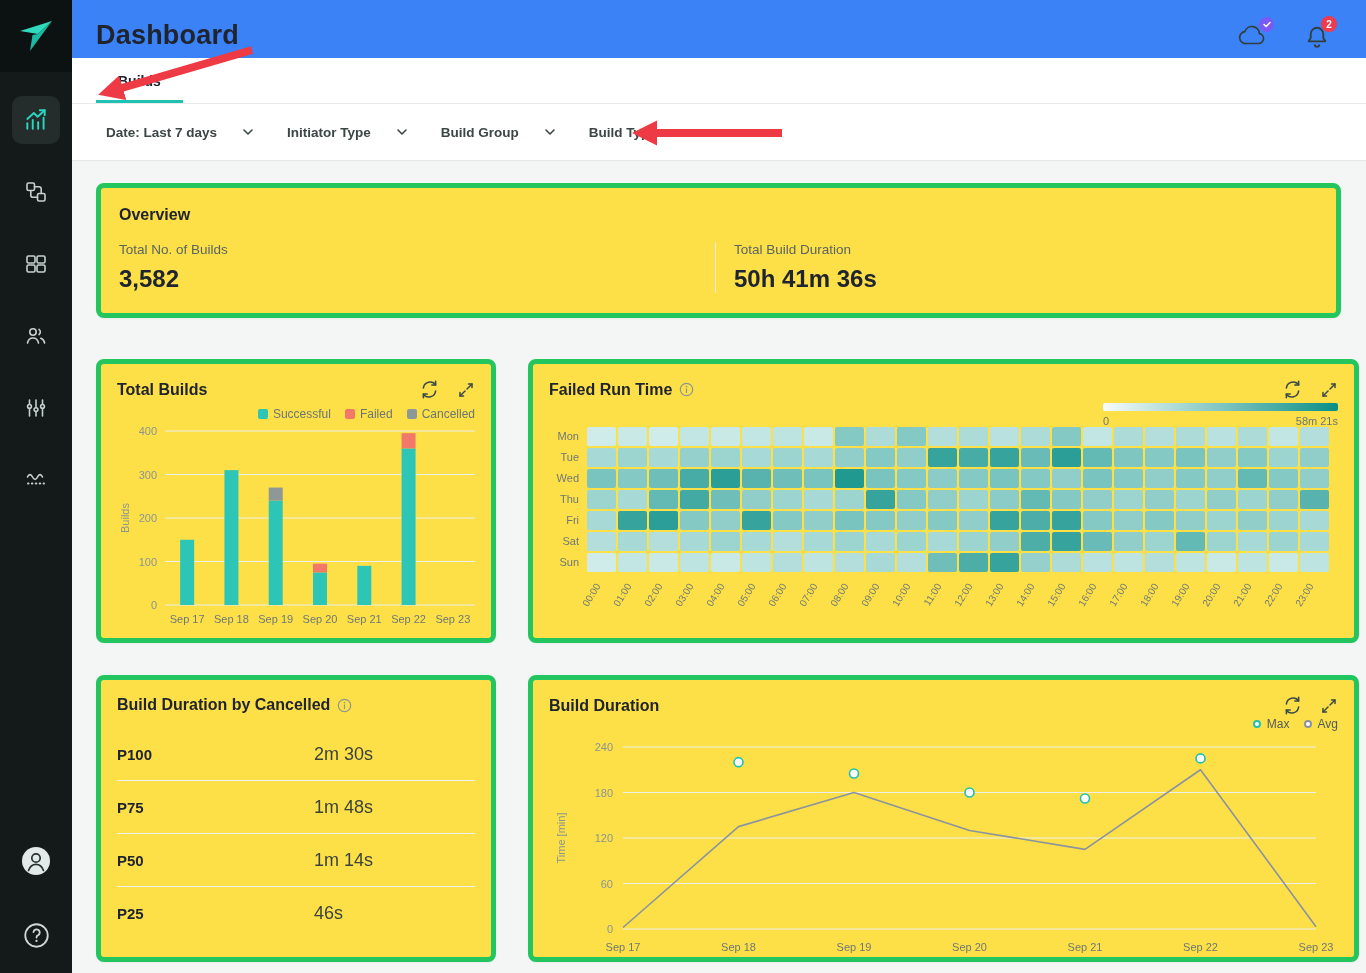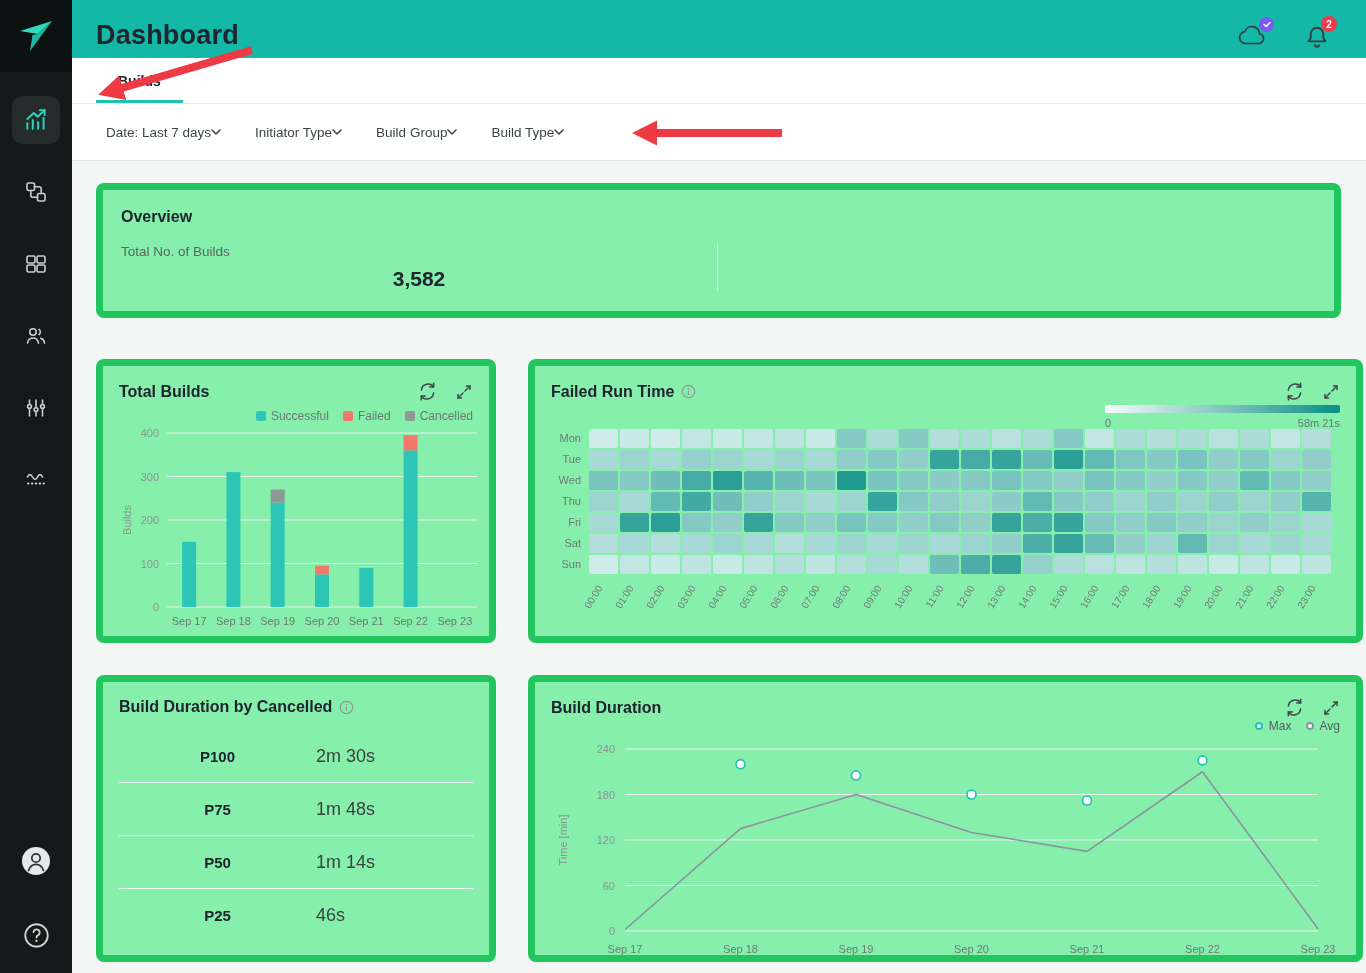--- a/index.html
+++ b/index.html
@@ -9,66 +9,66 @@
 
   
   .sidebar { width:72px; background:#141a1a; display:flex; flex-direction:column; align-items:center; flex-shrink:0; }
   .logo-box { width:72px; height:72px; background:#0c1212; display:flex; align-items:center; justify-content:center; cursor:pointer; }
   .nav-item { width:48px; height:48px; margin-top:24px; border-radius:10px; display:flex; align-items:center; justify-content:center; cursor:pointer; }
   .nav-item.active { background:#242c2c; }
   .sidebar-bottom { margin-top:auto; margin-bottom:20px; display:flex; flex-direction:column; align-items:center; gap:42px; }
 
   
   .main { flex:1; display:flex; flex-direction:column; height:100%; overflow:hidden; }
-  .topbar { background:#14b8a6; display:flex; align-items:flex-start; justify-content:space-between; padding:20px 30px 0 24px; height:58px; }
+  .topbar { background:#3b82f6; display:flex; align-items:flex-start; justify-content:space-between; padding:20px 30px 0 24px; height:58px; }
   .page-title { font-size:27px; font-weight:700; color:#20242e; letter-spacing:.2px; }
   .topbar-icons { display:flex; gap:36px; margin-right:6px; padding-top:4px; }
   .tb-icon { position:relative; cursor:pointer; }
   .badge { position:absolute; display:flex; align-items:center; justify-content:center; border-radius:50%; }
   .badge.purple { width:15px; height:15px; right:-6px; top:-7px; background:var(--badge-purple); }
   .badge.red { width:16px; height:16px; right:-7px; top:-8px; background:var(--badge-red); color:#fff; font-size:10px; font-weight:700; }
 
   .tabs-row { background:#fff; padding-left:24px; border-bottom:1px solid #e6eae9; height:46px; display:flex; align-items:flex-end; }
   .tab { padding:0 22px 11px; font-size:14px; font-weight:700; color:#20242e; border-bottom:3px solid transparent; cursor:pointer; }
   .tab.active { border-bottom-color:var(--accent); }
 
   .filter-bar { background:#fff; border-bottom:1px solid #e4e8e7; height:57px; display:flex; align-items:center; padding-left:32px; gap:30px; }
-  .filter-dd { display:flex; align-items:center; gap:0; font-size:13.5px; font-weight:400; color:#3c4645; cursor:pointer; padding:6px 2px; }
+  .filter-dd { display:flex; align-items:center; gap:26px; font-size:13.5px; font-weight:700; color:#3c4645; cursor:pointer; padding:6px 2px; }
 
   .content { padding:22px 25px 0 24px; }
-  .card { background:#86efac; border:7px solid #22c55e; border-radius:8px; box-shadow:0 1px 2px rgba(16,24,23,.04); }
+  .card { background:#fde047; border:5px solid #22c55e; border-radius:8px; box-shadow:0 1px 2px rgba(16,24,23,.04); }
 
   .overview-card { padding:18px 18px 20px; margin-bottom:41px; }
   .ov-title { font-size:16px; font-weight:700; margin-bottom:18px; }
   .metrics { display:flex; }
   .metric-a { flex:0 0 596px; }
   .v-div { width:1px; background:#e7ebea; }
   .metric-b { padding-left:18px; }
   .m-label { font-size:13.5px; color:#5a6563; margin-bottom:8px; }
-  .m-value { font-size:21px; font-weight:700; color:#20242e;text-align:center; }
+  .m-value { font-size:24px; font-weight:700; color:#20242e; }
 
   .grid { display:grid; grid-template-columns:400px 1fr; column-gap:24px; row-gap:26px;gap:32px; }
   .h-284 { height:284px; }
   .h-287 { height:287px; }
   .card-pad { padding:16px; }
   .card-head { display:flex; align-items:center; gap:7px; }
   .card-title { font-size:16px; font-weight:700; color:#20242e; }
   .head-icons { margin-left:auto; display:flex; gap:18px; align-items:center; }
   .icon-btn { cursor:pointer; display:flex; }
 
   .legend { display:flex; justify-content:flex-end; gap:14px; font-size:12px; color:#6b7675; margin-top:8px; margin-bottom:2px; }
   .legend-item { display:flex; align-items:center; gap:5px; cursor:default; }
   .swatch { width:10px; height:10px; border-radius:2px; }
 
   .grad-wrap { display:flex; flex-direction:column; align-items:flex-end; margin-top:4px; }
   .grad-bar { width:235px; height:8px; border-radius:2px; background:linear-gradient(90deg,#f6fcfb,var(--heat-high)); }
   .grad-labels { width:235px; display:flex; justify-content:space-between; font-size:11px; color:#6b7675; margin-top:4px; }
 
   .p-rows { margin-top:14px; }
-  .p-row { display:flex; align-items:center; height:53px; border-bottom:1px solid #eef1f1;text-align:center; }
+  .p-row { display:flex; align-items:center; height:53px; border-bottom:1px solid #eef1f1; }
   .p-row:last-child { border-bottom:none; }
   .p-label { font-size:15px; font-weight:700; width:197px; color:#20242e; }
   .p-value { font-size:18px; color:#39423f; }
 
   .dl-legend { display:flex; justify-content:flex-end; gap:14px; font-size:12px; color:#525c5a; margin-top:2px; margin-bottom:2px; }
   .dl-item { display:flex; align-items:center; gap:6px; cursor:default; }
   .ring { width:8px; height:8px; border-radius:50%; border:2px solid #999; background:#fff; }
 
   .chart-box svg { display:block; font-family:"Liberation Sans",sans-serif; }
 
@@ -222,20 +222,24 @@
     <div class="content">
 
       <section class="card overview-card">
         <h2 class="ov-title">Overview</h2>
         <div class="metrics">
           <div class="metric-a">
             <div class="m-label">Total No. of Builds</div>
             <div class="m-value">3,582</div>
           </div>
           <div class="v-div"></div>
+          <div class="metric-b">
+            <div class="m-label">Total Build Duration</div>
+            <div class="m-value">50h 41m 36s</div>
+          </div>
         </div>
       </section>
 
       <div class="grid">
 
         <section class="card card-pad h-284">
           <div class="card-head">
             <span class="card-title">Total Builds</span>
             <div class="head-icons">
               <span class="icon-btn">

